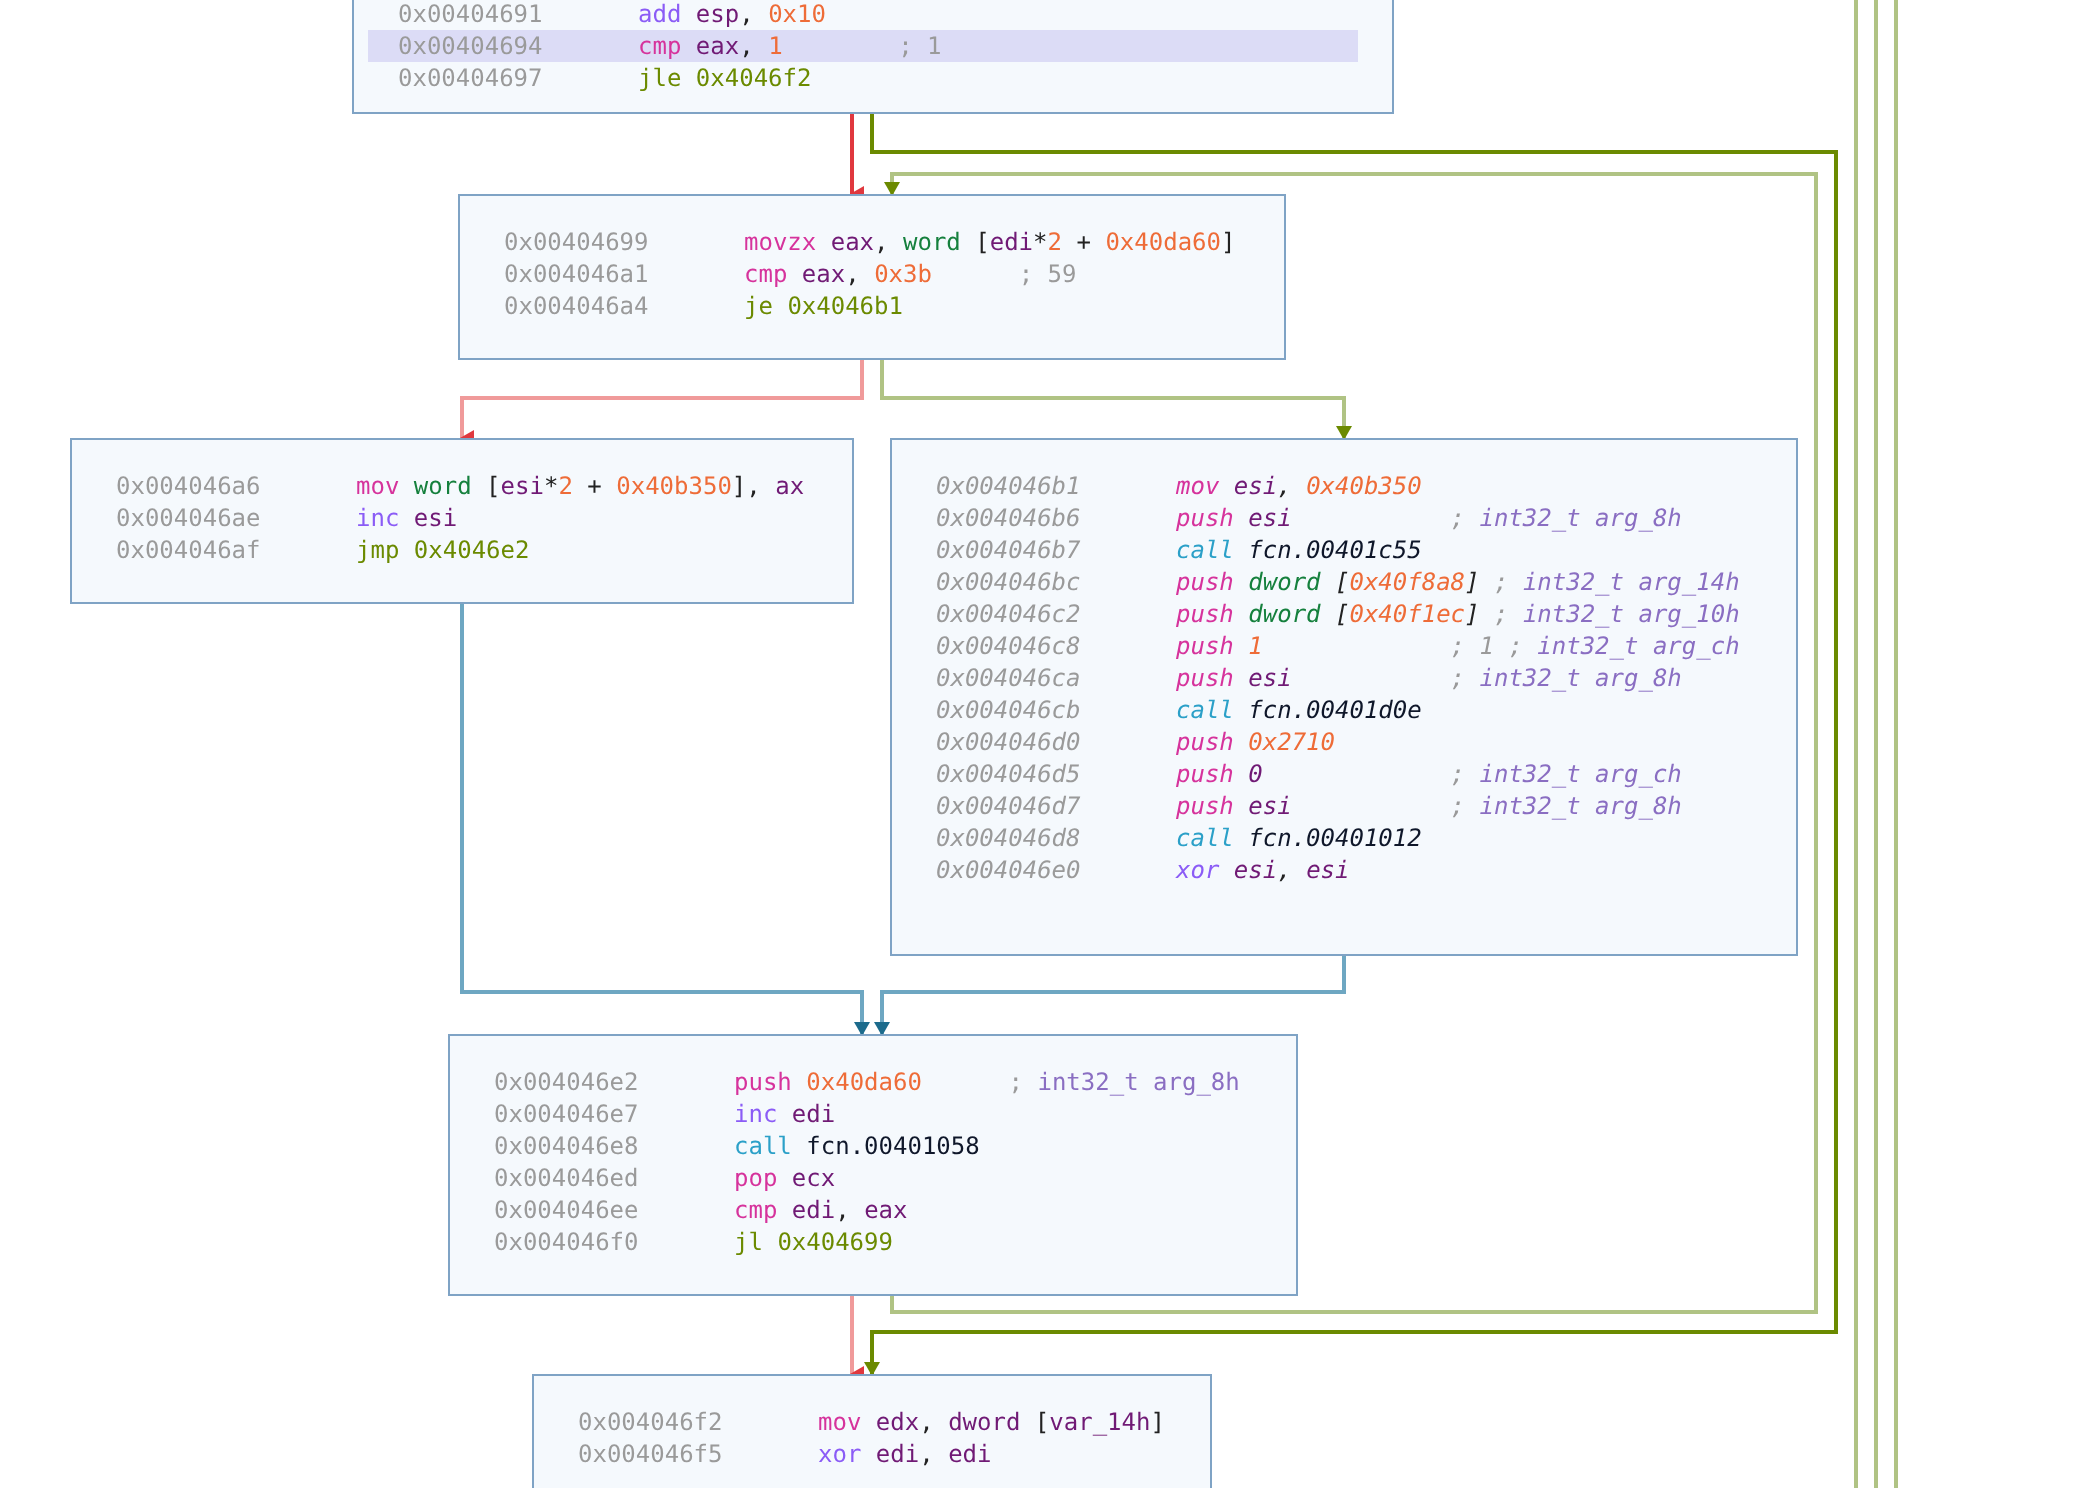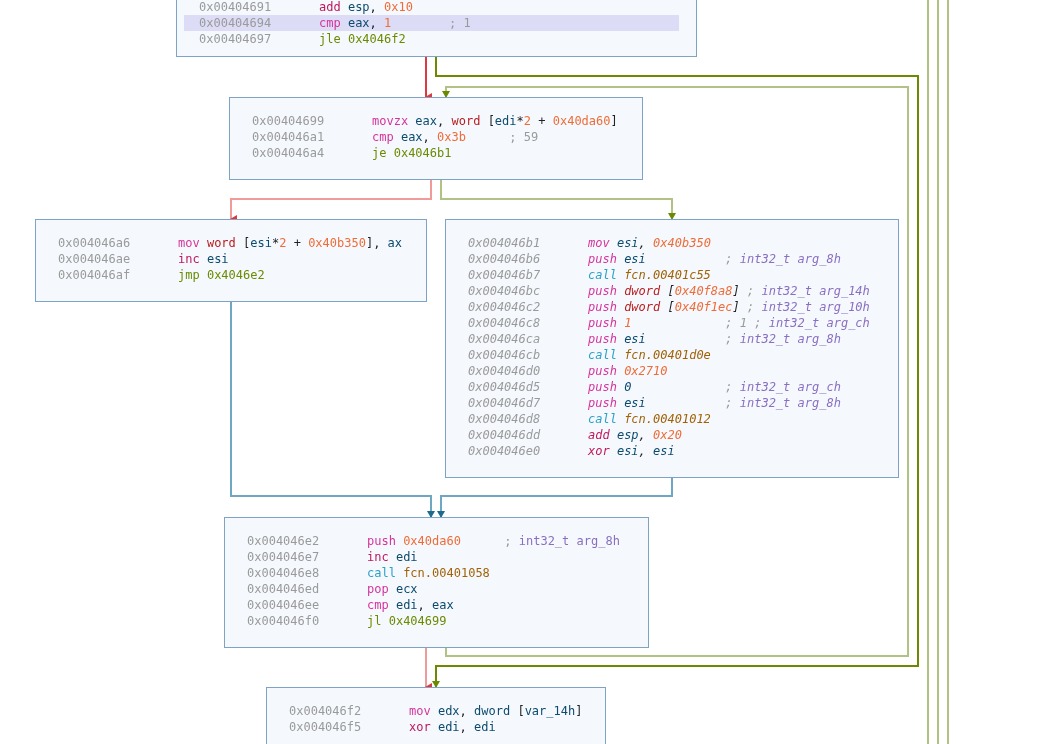--- a/index.html
+++ b/index.html
@@ -15,27 +15,27 @@
     background: #f5f9fd; border: 1px solid #7fa3c5;
     padding-top: 15px;
   }
   .line {
     position: relative; height: 16px; line-height: 16px; white-space: pre;
     padding-left: 22px;
   }
   .line.hl { background: #dcdcf6; margin: 0 17px 0 7px; padding-left: 15px; }
   .addr { color: #9a9a9a; display: inline-block; width: 120px; }
   .mn-m { color: #d6339c; }    
-  .mn-b { color: #be185d; margin-top: 48px; }    
+  .mn-b { color: #8b5cf6; margin-top: 48px; }    
   .mn-c { color: #2ba0c8; }    
   .mn-g { color: #6b8a00; text-align: center; }    
-  .reg { color: #0c4a6e; text-align: right; }
+  .reg { color: #701a75; text-align: right; }
   .num { color: #ee6c38; }
-  .sz  { color: #b91c1c; }
-  .fcn { color: #a16207; }
+  .sz  { color: #15803d; }
+  .fcn { color: #0f172a; }
   .tgt { color: #6b8a00; }
   .txt { color: #222222; }
   .cmt { color: #9a9a9a; }
   .cmt2 { color: #8a6ec2; }
 </style>
 </head>
 <body>
 
 <svg id="edges" xmlns="http://www.w3.org/2000/svg">
   <defs>
@@ -92,21 +92,20 @@
     <div class="line"><span class="addr">0x004046b7</span><span class="mn-c">call</span><span class="txt"> </span><span class="fcn">fcn.00401c55</span></div>
     <div class="line"><span class="addr">0x004046bc</span><span class="mn-m">push</span><span class="txt"> </span><span class="sz">dword</span><span class="txt"> [</span><span class="num">0x40f8a8</span><span class="txt">]</span><span class="cmt"> ; </span><span class="cmt2">int32_t arg_14h</span></div>
     <div class="line"><span class="addr">0x004046c2</span><span class="mn-m">push</span><span class="txt"> </span><span class="sz">dword</span><span class="txt"> [</span><span class="num">0x40f1ec</span><span class="txt">]</span><span class="cmt"> ; </span><span class="cmt2">int32_t arg_10h</span></div>
     <div class="line"><span class="addr">0x004046c8</span><span class="mn-m">push</span><span class="txt"> </span><span class="num">1</span><span class="cmt">             ; 1 ; </span><span class="cmt2">int32_t arg_ch</span></div>
     <div class="line"><span class="addr">0x004046ca</span><span class="mn-m">push</span><span class="txt"> </span><span class="reg">esi</span><span class="cmt">           ; </span><span class="cmt2">int32_t arg_8h</span></div>
     <div class="line"><span class="addr">0x004046cb</span><span class="mn-c">call</span><span class="txt"> </span><span class="fcn">fcn.00401d0e</span></div>
     <div class="line"><span class="addr">0x004046d0</span><span class="mn-m">push</span><span class="txt"> </span><span class="num">0x2710</span></div>
     <div class="line"><span class="addr">0x004046d5</span><span class="mn-m">push</span><span class="txt"> </span><span class="reg">0</span><span class="cmt">             ; </span><span class="cmt2">int32_t arg_ch</span></div>
     <div class="line"><span class="addr">0x004046d7</span><span class="mn-m">push</span><span class="txt"> </span><span class="reg">esi</span><span class="cmt">           ; </span><span class="cmt2">int32_t arg_8h</span></div>
     <div class="line"><span class="addr">0x004046d8</span><span class="mn-c">call</span><span class="txt"> </span><span class="fcn">fcn.00401012</span></div>
-    <div class="line"><span class="addr">0x004046dd</span><span class="mn-b">add</span><span class="txt"> </span><span class="reg">esp</span><span class="txt">, </span><span class="num">0x20</span></div>
     <div class="line"><span class="addr">0x004046e0</span><span class="mn-b">xor</span><span class="txt"> </span><span class="reg">esi</span><span class="txt">, </span><span class="reg">esi</span></div>
   </div>
 <div class="block" style="left:224px; top:517px; width:425px; height:131px;">
     <div class="line"><span class="addr">0x004046e2</span><span class="mn-m">push</span><span class="txt"> </span><span class="num">0x40da60</span><span class="cmt">      ; </span><span class="cmt2">int32_t arg_8h</span></div>
     <div class="line"><span class="addr">0x004046e7</span><span class="mn-b">inc</span><span class="txt"> </span><span class="reg">edi</span></div>
     <div class="line"><span class="addr">0x004046e8</span><span class="mn-c">call</span><span class="txt"> </span><span class="fcn">fcn.00401058</span></div>
     <div class="line"><span class="addr">0x004046ed</span><span class="mn-m">pop</span><span class="txt"> </span><span class="reg">ecx</span></div>
     <div class="line"><span class="addr">0x004046ee</span><span class="mn-m">cmp</span><span class="txt"> </span><span class="reg">edi</span><span class="txt">, </span><span class="reg">eax</span></div>
     <div class="line"><span class="addr">0x004046f0</span><span class="mn-g">jl</span><span class="txt"> </span><span class="tgt">0x404699</span></div>
   </div>

